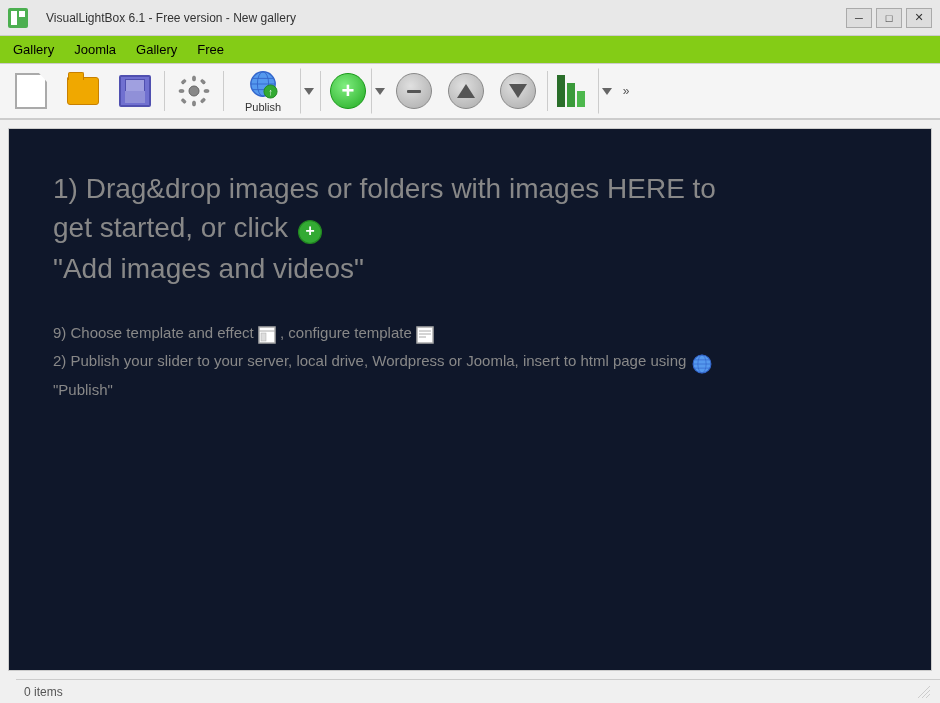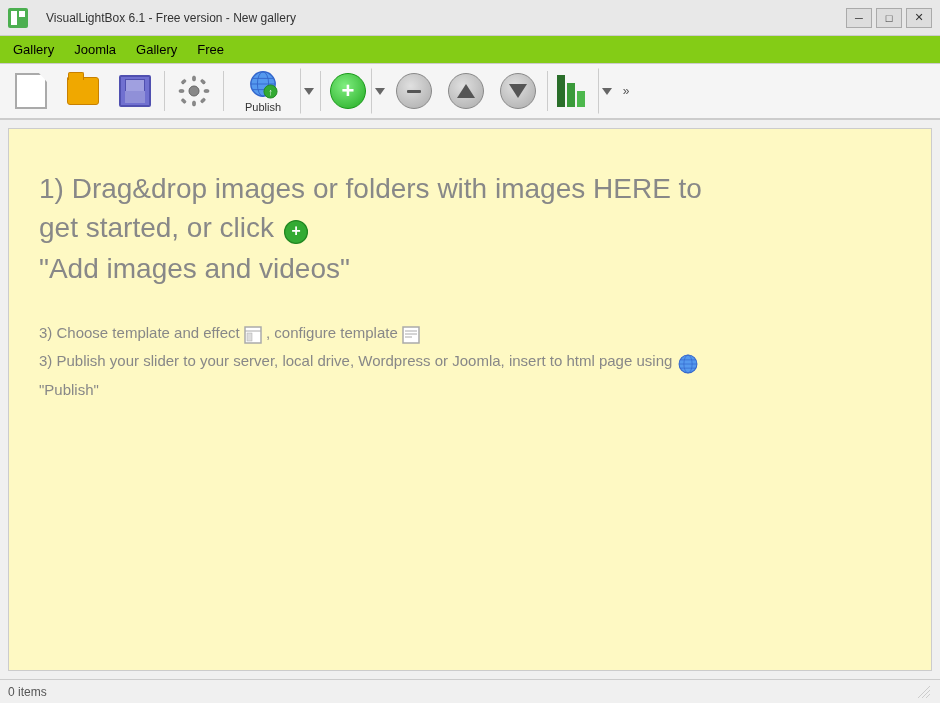--- a/index.html
+++ b/index.html
@@ -239,27 +239,27 @@
     }
 
     
     .main-area {
       flex: 1;
       background: #f0f0f0;
       padding: 8px;
       overflow: hidden;
     }
     .content-panel {
-      background: #fef9c3;
+      background: #0f172a;
       border: 1px solid #ccc;
       height: 100%;
       display: flex;
       align-items: flex-start;
       justify-content: flex-start;
-      padding: 40px 30px;
+      padding: 40px 44px;
     }
     .instructions {
       max-width: 700px;
     }
     .instruction-primary {
       font-size: 28px;
       color: #888;
       line-height: 1.4;
       margin-bottom: 30px;
     }
@@ -275,20 +275,21 @@
 
     
     .status-bar {
       background: #f0f0f0;
       border-top: 1px solid #ccc;
       padding: 2px 8px;
       display: flex;
       align-items: center;
       justify-content: space-between;
       min-height: 24px;
+      margin-left: 16px;
     }
     .status-text {
       font-size: 12px;
       color: #555;
     }
     .resize-grip {
       width: 16px;
       height: 16px;
       opacity: 0.5;
     }
@@ -459,41 +460,41 @@
           <svg width="28" height="28" viewBox="0 0 32 32" style="vertical-align:middle;">
             <circle cx="16" cy="16" r="13" fill="radial-gradient(circle, #80ee80, #22aa22)"></circle>
             <circle cx="16" cy="16" r="13" fill="#33aa33" stroke="#228822" stroke-width="1.5"></circle>
             <text x="16" y="21" text-anchor="middle" font-size="18" fill="white" font-weight="bold">+</text>
           </svg>
         </span>
         <br>
         <span>"Add images and videos"</span>
       </div>
       <div class="instruction-secondary">
-        <span>3) Choose template and effect</span>
+        <span>9) Choose template and effect</span>
         
         <span class="inline-icon">
           <svg width="18" height="18" viewBox="0 0 18 18" style="vertical-align:middle;">
             <rect x="1" y="1" width="16" height="16" fill="white" stroke="#aaa" stroke-width="1.5"></rect>
             <line x1="1" y1="5" x2="17" y2="5" stroke="#aaa" stroke-width="1"></line>
             <rect x="3" y="7" width="5" height="8" fill="#ddd" stroke="#aaa" stroke-width="0.5"></rect>
           </svg>
         </span>
         <span>, configure template</span>
         
         <span class="inline-icon">
           <svg width="18" height="18" viewBox="0 0 18 18" style="vertical-align:middle;">
             <rect x="1" y="1" width="16" height="16" fill="white" stroke="#aaa" stroke-width="1.5"></rect>
             <line x1="3" y1="5" x2="15" y2="5" stroke="#aaa" stroke-width="1"></line>
             <line x1="3" y1="8" x2="15" y2="8" stroke="#aaa" stroke-width="1"></line>
             <line x1="3" y1="11" x2="10" y2="11" stroke="#aaa" stroke-width="1"></line>
           </svg>
         </span>
         <br>
-        <span>3) Publish your slider to your server, local drive, Wordpress or Joomla, insert to html page using</span>
+        <span>2) Publish your slider to your server, local drive, Wordpress or Joomla, insert to html page using</span>
         
         <span class="inline-icon">
           <svg width="22" height="22" viewBox="0 0 32 32" style="vertical-align:middle;">
             <circle cx="16" cy="16" r="13" fill="#5599ee" stroke="#3366cc" stroke-width="1.5"></circle>
             <ellipse cx="16" cy="16" rx="6" ry="13" fill="none" stroke="#3366cc" stroke-width="1"></ellipse>
             <line x1="3" y1="16" x2="29" y2="16" stroke="#3366cc" stroke-width="1"></line>
             <line x1="5" y1="10" x2="27" y2="10" stroke="#3366cc" stroke-width="1"></line>
             <line x1="5" y1="22" x2="27" y2="22" stroke="#3366cc" stroke-width="1"></line>
           </svg>
         </span>

